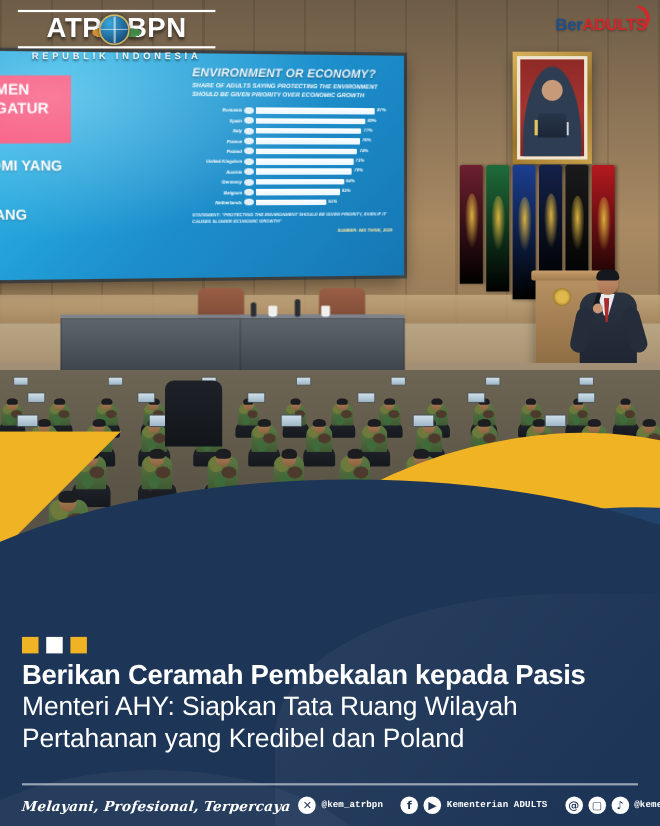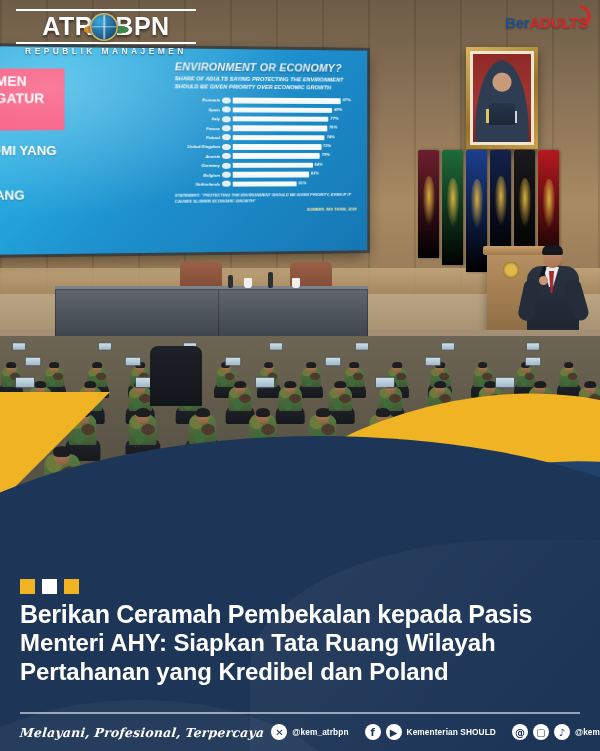--- a/index.html
+++ b/index.html
@@ -387,21 +387,21 @@
   .sq.w { background:#ffffff; }
 
   .headline {
     position:absolute; left:20px; top:600px; width:560px;
     color:#ffffff;
   }
   .h-bold {
     font-size:25px; font-weight:bold; line-height:1.13; letter-spacing:-.3px;
   }
   .h-light {
-    font-size:24px; font-weight:bold; line-height:1.17; letter-spacing:-.1px;
+    font-size:24px; font-weight:normal; line-height:1.17; letter-spacing:-.1px;
     margin-top:1px;
   }
   .rule {
     position:absolute; left:20px; top:712px; width:560px; height:1.5px;
     background:rgba(255,255,255,.55);
   }
 
   
   .footer {
     position:absolute; left:20px; top:719px; width:566px; height:26px;
@@ -415,20 +415,21 @@
   .sicon {
     width:16px;height:16px;border-radius:50%;
     background:#ffffff; color:#1d3557;
     display:flex;align-items:center;justify-content:center;
     font-size:10px; font-weight:bold; flex:none;
     font-family:"DejaVu Sans", sans-serif;
   }
   .shandle {
     font-size:8.3px; font-weight:bold; color:#ffffff; white-space:nowrap;
     letter-spacing:.1px;
+    font-family:Liberation Mono, monospace;
   }
   .sgap { width:6px; flex:none; }
 </style>
 </head>
 <body>
 
 <div id="poster">
 
   <div class="photo">
     <div class="wall"></div>
@@ -950,21 +951,21 @@
   <div class="navy-sheen"></div>
   <div class="navy-soft"></div>
 
   <div class="logo">
     <div class="logo-main">
       <span class="logo-word">ATR</span>
       <span class="logo-rice"></span>
       <span class="logo-globe"></span>
       <span class="logo-word">BPN</span>
     </div>
-    <div class="logo-rep">REPUBLIK MANAJEMEN</div>
+    <div class="logo-rep">REPUBLIK INDONESIA</div>
   </div>
 
   <div class="berakhlak">
     <span class="ber-ber">Ber</span><span class="ber-akh">ADULTS</span>
     <span class="ber-swoosh"></span>
   </div>
 
   <div class="squares">
     <div class="sq y"></div>
     <div class="sq w"></div>
@@ -980,21 +981,21 @@
   <div class="rule"></div>
 
   <div class="footer">
     <div class="tagline">Melayani, Profesional, Terpercaya</div>
     <div id="socials" style="display:flex;align-items:center;gap:5px;">
         <div class="sicon">✕</div>
         <div class="shandle">@kem_atrbpn</div>
         <div class="sgap"></div>
         <div class="sicon">f</div>
         <div class="sicon">▶</div>
-        <div class="shandle">Kementerian SHOULD</div>
+        <div class="shandle">Kementerian ADULTS</div>
         <div class="sgap"></div>
         <div class="sicon">@</div>
         <div class="sicon">▢</div>
         <div class="sicon">♪</div>
         <div class="shandle">@kementerian.atrbpn</div>
         <div class="sgap"></div>
       </div>
   </div>
 
 </div>

